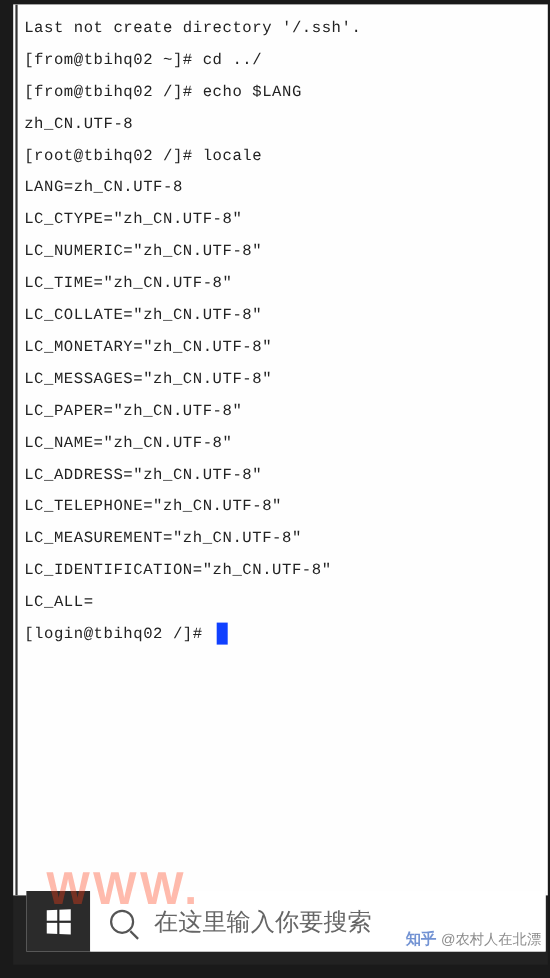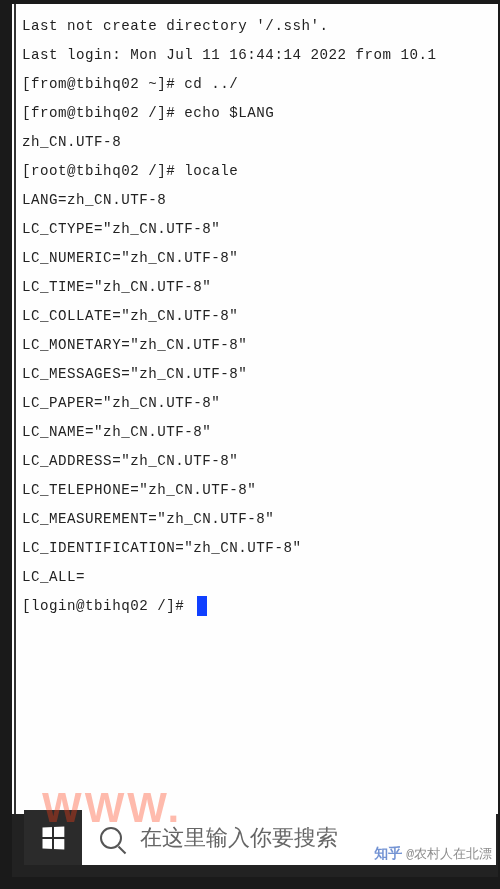--- a/index.html
+++ b/index.html
@@ -111,21 +111,21 @@
       font-size: 42px;
       font-weight: bold;
       color: rgba(255,60,20,0.35);
       letter-spacing: 3px;
       pointer-events: none;
     }
     .watermark-zhihu {
       position: absolute;
       bottom: 14px;
       right: 6px;
-      font-family: Liberation Mono, monospace;
+      font-family: Liberation Sans, sans-serif;
       font-size: 13px;
       color: rgba(120,120,120,0.85);
       display: flex;
       align-items: center;
       gap: 4px;
       pointer-events: none;
       text-align: right;
     }
     .zhihu-logo {
       font-weight: bold;
@@ -133,21 +133,20 @@
       font-size: 14px;
     }
   </style>
 </head>
 <body>
 
 <div class="monitor-frame">
 
   <div class="terminal">
     <span class="line">Last not create directory '/.ssh'.</span>
-    <span class="line">Last login: Mon Jul 11 16:44:14 2022 from 10.1</span>
     <span class="line">[from@tbihq02 ~]#  cd ../</span>
     <span class="line">[from@tbihq02 /]# echo $LANG</span>
     <span class="line">zh_CN.UTF-8</span>
     <span class="line">[root@tbihq02 /]# locale</span>
     <span class="line">LANG=zh_CN.UTF-8</span>
     <span class="line">LC_CTYPE="zh_CN.UTF-8"</span>
     <span class="line">LC_NUMERIC="zh_CN.UTF-8"</span>
     <span class="line">LC_TIME="zh_CN.UTF-8"</span>
     <span class="line">LC_COLLATE="zh_CN.UTF-8"</span>
     <span class="line">LC_MONETARY="zh_CN.UTF-8"</span>

